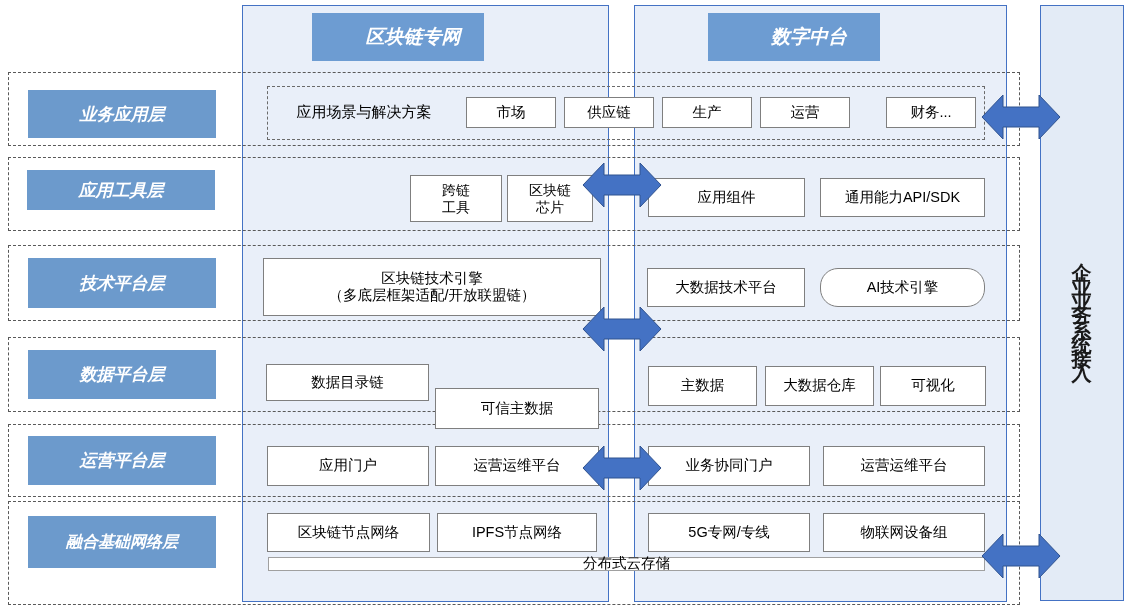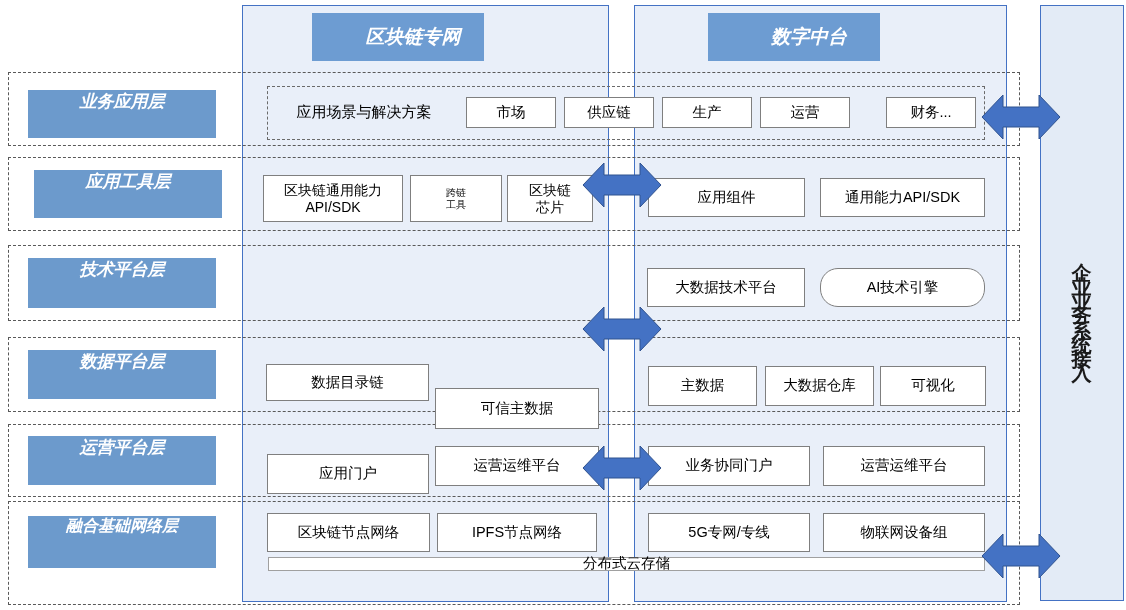--- a/index.html
+++ b/index.html
@@ -8,21 +8,21 @@
   .panel{position:absolute;background:#E9EFF9;border:1.6px solid #4472C4;z-index:1;box-sizing:border-box;}
   .sidebar{position:absolute;background:#E3EBF6;border:1.6px solid #4472C4;z-index:1;box-sizing:border-box;
            display:flex;align-items:center;justify-content:center;}
   .sidebar-text{writing-mode:vertical-rl;text-orientation:upright;font-weight:bold;color:#1a1a1a;
            font-size:20px;letter-spacing:14px;line-height:1;}
   .layer-row{position:absolute;border:1.6px dashed #595959;z-index:2;box-sizing:border-box;pointer-events:none;}
   .inner-dashed{position:absolute;border:1.4px dashed #6a6a6a;z-index:2;box-sizing:border-box;}
   .hdr{position:absolute;background:#6D9CD2;color:#fff;font-weight:bold;font-style:italic;
        display:flex;align-items:center;justify-content:center;font-size:19px;z-index:3;box-sizing:border-box;padding-left:30px;}
   .lbl{position:absolute;background:#6C9ACC;color:#fff;font-weight:bold;font-style:italic;
-       display:flex;justify-content:center;font-size:17px;z-index:3;box-sizing:border-box;}
+       display:flex;align-items:center;justify-content:center;font-size:17px;z-index:3;box-sizing:border-box;}
   .box{position:absolute;background:#fff;border:1px solid #7F7F7F;display:flex;flex-direction:column;
        align-items:center;justify-content:center;font-size:14.5px;color:#000;text-align:center;
        line-height:1.2;z-index:3;box-sizing:border-box;}
   .freetext{position:absolute;display:flex;align-items:center;justify-content:center;font-size:15px;
        color:#000;z-index:3;}
   .arrow{position:absolute;z-index:5;}
 </style>
 </head>
 <body>
 
@@ -37,21 +37,21 @@
   <div class="layer-row" style="left:8px;top:72px;width:1012px;height:74px;"></div>
   <div class="layer-row" style="left:8px;top:157px;width:1012px;height:74px;"></div>
   <div class="layer-row" style="left:8px;top:245px;width:1012px;height:76px;"></div>
   <div class="layer-row" style="left:8px;top:337px;width:1012px;height:75px;"></div>
   <div class="layer-row" style="left:8px;top:424px;width:1012px;height:73px;"></div>
   <div class="layer-row" style="left:8px;top:501px;width:1012px;height:104px;"></div>
 
   <div class="lbl" style="left:28px;top:90px;width:188px;height:48px;">
     <span>业务应用层</span>
     </div>
-  <div class="lbl" style="left:34px;top:170px;width:188px;height:48px;">
+  <div class="lbl" style="left:27px;top:170px;width:188px;height:40px;">
     <span>应用工具层</span>
     </div>
   <div class="lbl" style="left:28px;top:258px;width:188px;height:50px;">
     <span>技术平台层</span>
     </div>
   <div class="lbl" style="left:28px;top:350px;width:188px;height:49px;">
     <span>数据平台层</span>
     </div>
   <div class="lbl" style="left:28px;top:436px;width:188px;height:49px;">
     <span>运营平台层</span>
@@ -80,39 +80,39 @@
   <div class="box" style="left:662px;top:97px;width:90px;height:31px;">
     <span>生产</span>
     </div>
   <div class="box" style="left:760px;top:97px;width:90px;height:31px;">
     <span>运营</span>
     </div>
   <div class="box" style="left:886px;top:97px;width:90px;height:31px;">
     <span>财务...</span>
     </div>
 
-  <div class="box" style="left:263px;top:175px;width:140px;height:47px;font-size:14px;">
-    <span>区块链通用能力</span>
-    <span>API/SDK</span>
-    </div>
-  <div class="box" style="left:410px;top:175px;width:92px;height:47px;font-size:10px;">
+  <div class="box" style="left:410px;top:175px;width:92px;height:47px;font-size:14px;">
     <span>跨链</span>
     <span>工具</span>
     </div>
   <div class="box" style="left:507px;top:175px;width:86px;height:47px;font-size:14px;">
     <span>区块链</span>
     <span>芯片</span>
     </div>
   <div class="box" style="left:648px;top:178px;width:157px;height:39px;">
     <span>应用组件</span>
     </div>
   <div class="box" style="left:820px;top:178px;width:165px;height:39px;">
     <span>通用能力API/SDK</span>
     </div>
 
+  <div class="box" style="left:263px;top:258px;width:338px;height:58px;">
+    <span>区块链技术引擎</span>
+    <span>（多底层框架适配/开放联盟链）</span>
+    </div>
   <div class="box" style="left:647px;top:268px;width:158px;height:39px;">
     <span>大数据技术平台</span>
     </div>
   <div class="box" style="left:820px;top:268px;width:165px;height:39px;border-radius:18px;">
     <span>AI技术引擎</span>
     </div>
 
   <div class="box" style="left:266px;top:364px;width:163px;height:37px;">
     <span>数据目录链</span>
     </div>
@@ -122,21 +122,21 @@
   <div class="box" style="left:648px;top:366px;width:109px;height:40px;">
     <span>主数据</span>
     </div>
   <div class="box" style="left:765px;top:366px;width:109px;height:40px;">
     <span>大数据仓库</span>
     </div>
   <div class="box" style="left:880px;top:366px;width:106px;height:40px;">
     <span>可视化</span>
     </div>
 
-  <div class="box" style="left:267px;top:446px;width:162px;height:40px;margin-top:8px;">
+  <div class="box" style="left:267px;top:446px;width:162px;height:40px;">
     <span>应用门户</span>
     </div>
   <div class="box" style="left:435px;top:446px;width:164px;height:40px;">
     <span>运营运维平台</span>
     </div>
   <div class="box" style="left:648px;top:446px;width:162px;height:40px;">
     <span>业务协同门户</span>
     </div>
   <div class="box" style="left:823px;top:446px;width:162px;height:40px;">
     <span>运营运维平台</span>

